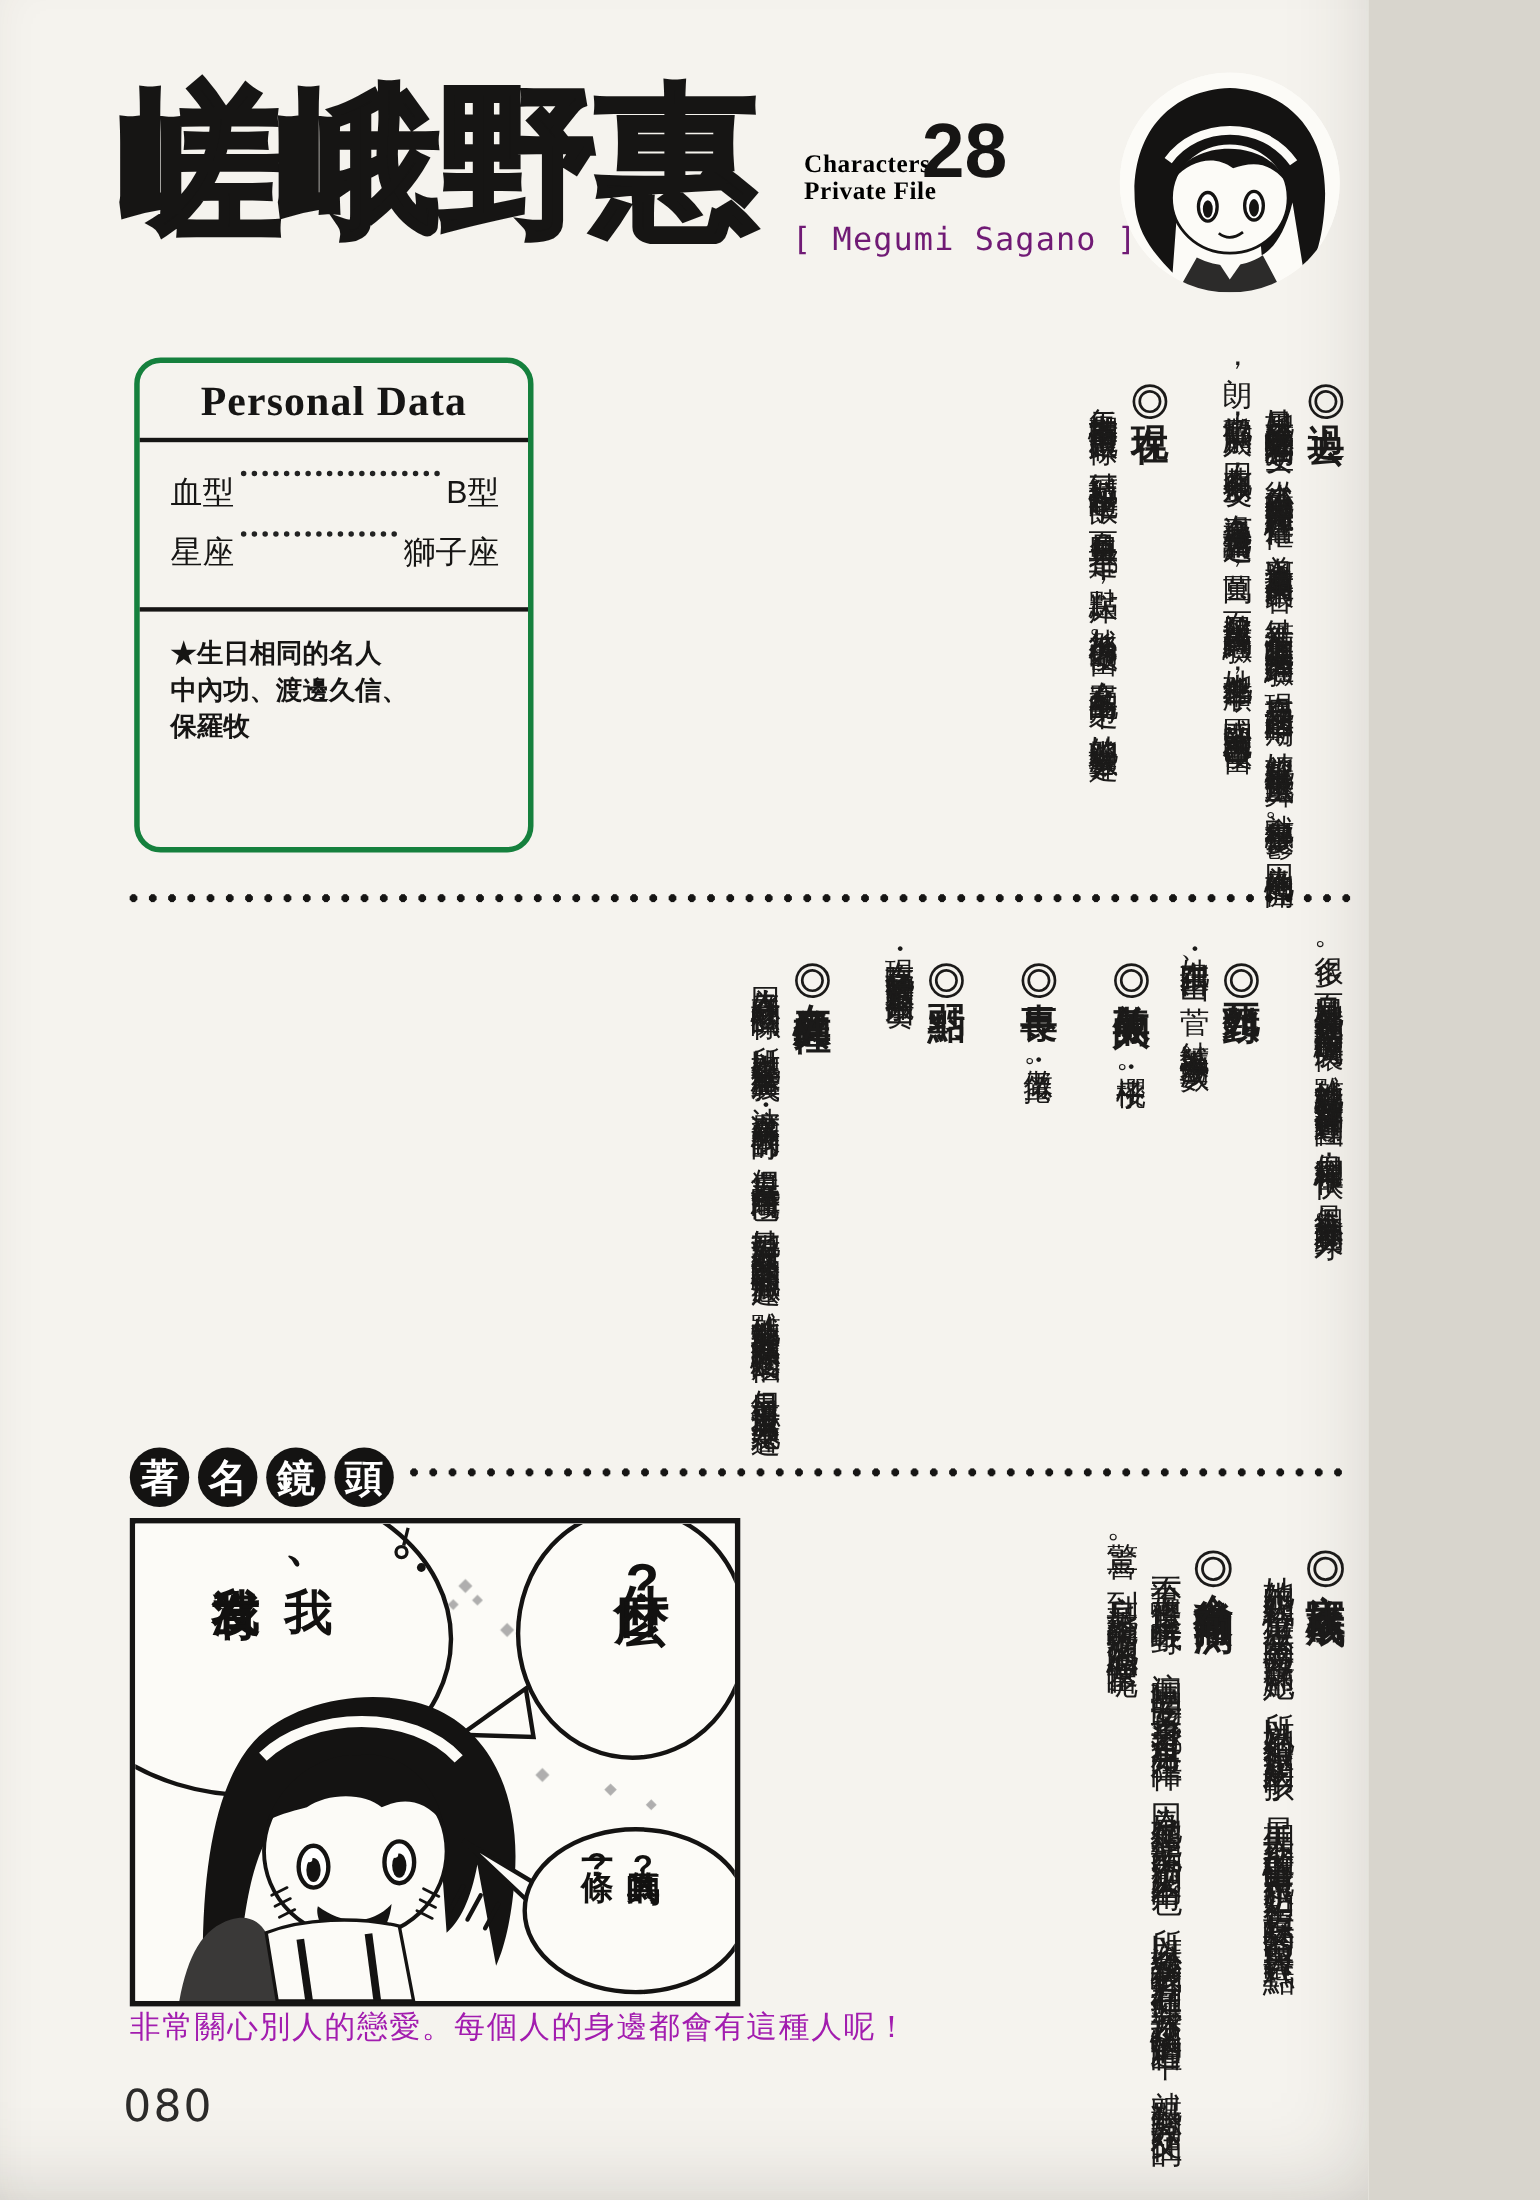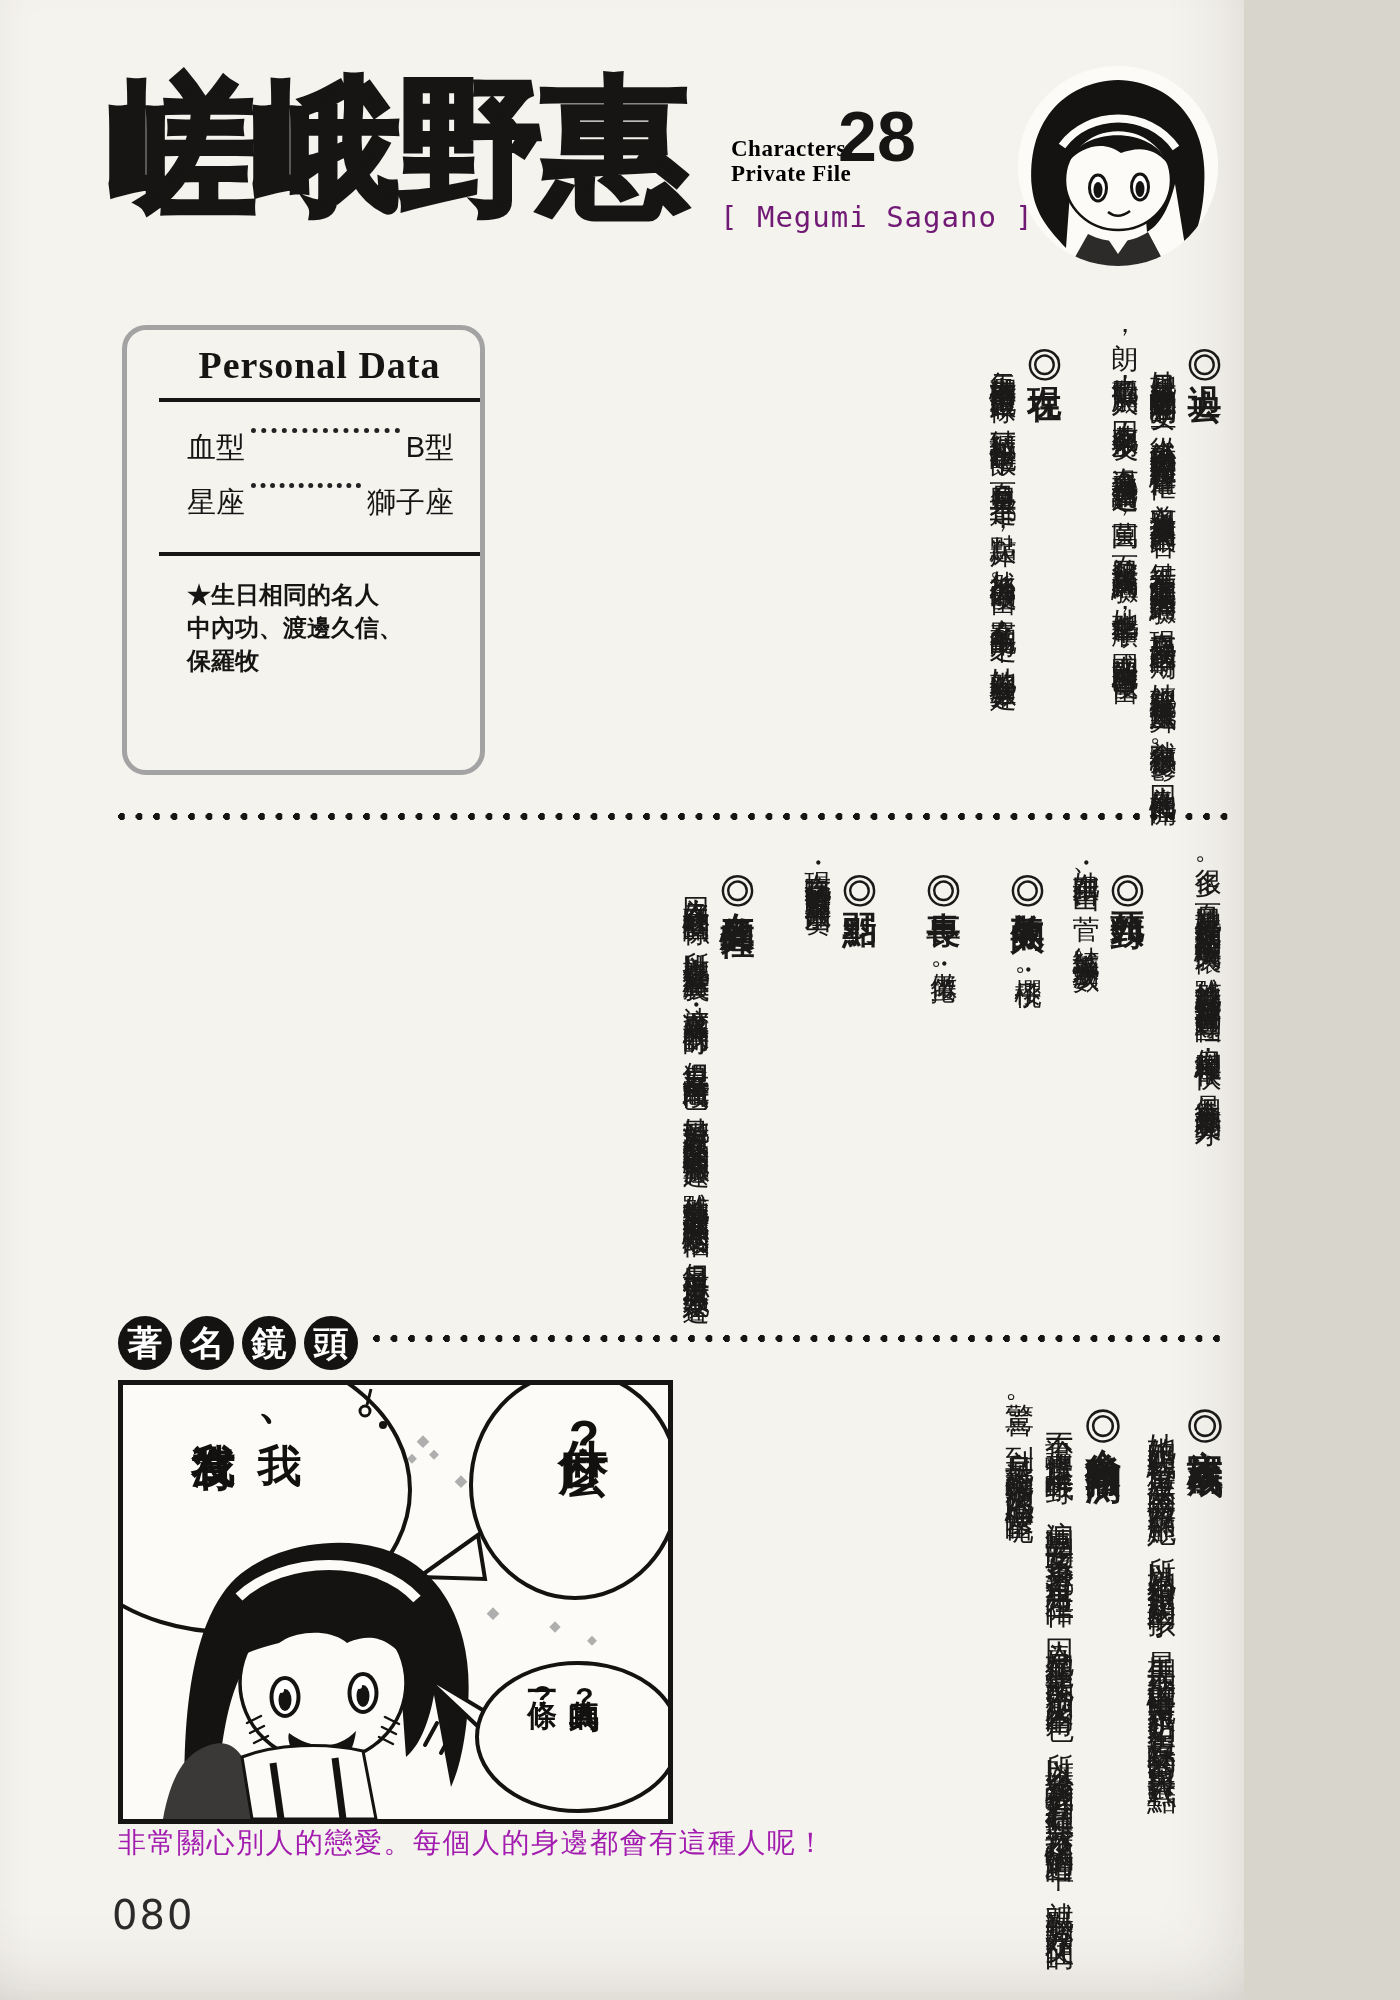--- a/index.html
+++ b/index.html
@@ -13,22 +13,22 @@
   .series{position:absolute;left:731px;top:136px;font-family:"Liberation Serif",serif;
           font-weight:bold;font-size:23px;line-height:25px;color:#000000;letter-spacing:.5px;}
   .fileno{position:absolute;left:838px;top:102px;font-size:70px;font-weight:bold;color:#161514;line-height:1;}
   .romaji{position:absolute;left:720px;top:200px;font-family:"DejaVu Sans Mono",monospace;
           font-size:29px;color:#701a75;letter-spacing:1px;}
   .portrait{position:absolute;left:1018px;top:66px;width:200px;height:200px;border-radius:50%;
             overflow:hidden;background:#fcfbf7;}
   .portrait svg{display:block;}
 
   
-  .pdbox{position:absolute;left:122px;top:325px;width:363px;height:450px;border:5px solid #a3a3a3;
-         border-radius:24px;color:#161514;box-sizing:border-box;background:transparent;padding-left:32px;}
+  .pdbox{position:absolute;left:122px;top:325px;width:363px;height:450px;border:5px solid #15803d;
+         border-radius:24px;color:#161514;box-sizing:border-box;background:transparent;}
   .pdtitle{font-family:"Liberation Serif",serif;font-weight:bold;font-size:38px;text-align:center;
            padding-top:13px;letter-spacing:1px;}
   .pdrule{border-top:4px solid #161514;margin-top:11px;}
   .pdrows{padding:26px 26px 0 28px;}
   .pd-row{display:flex;height:55px;}
   .pd-label,.pd-value{font-size:29px;white-space:nowrap;}
   .pd-dots{flex:1;border-bottom:5px dotted #222;margin:0 6px 9px 6px;height:0;}
   .pdnote{padding:22px 26px 0 28px;font-size:24px;line-height:33px;font-weight:bold;}
 
   

